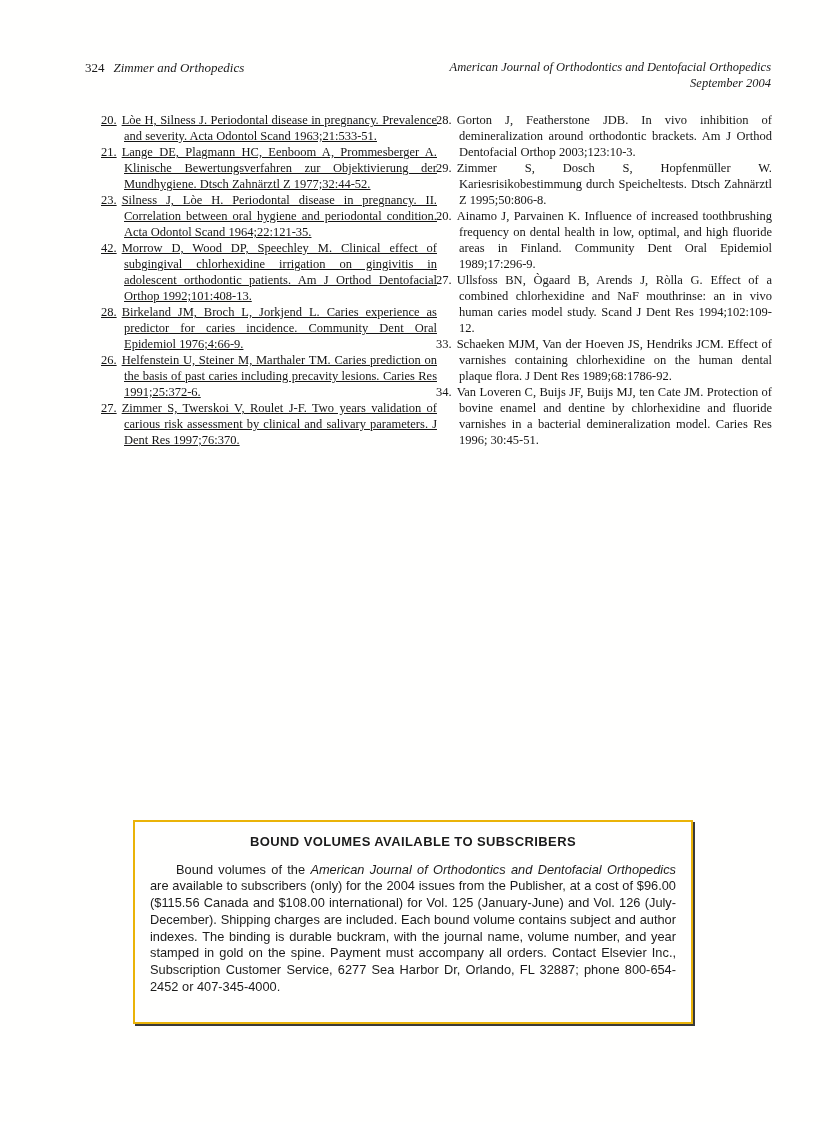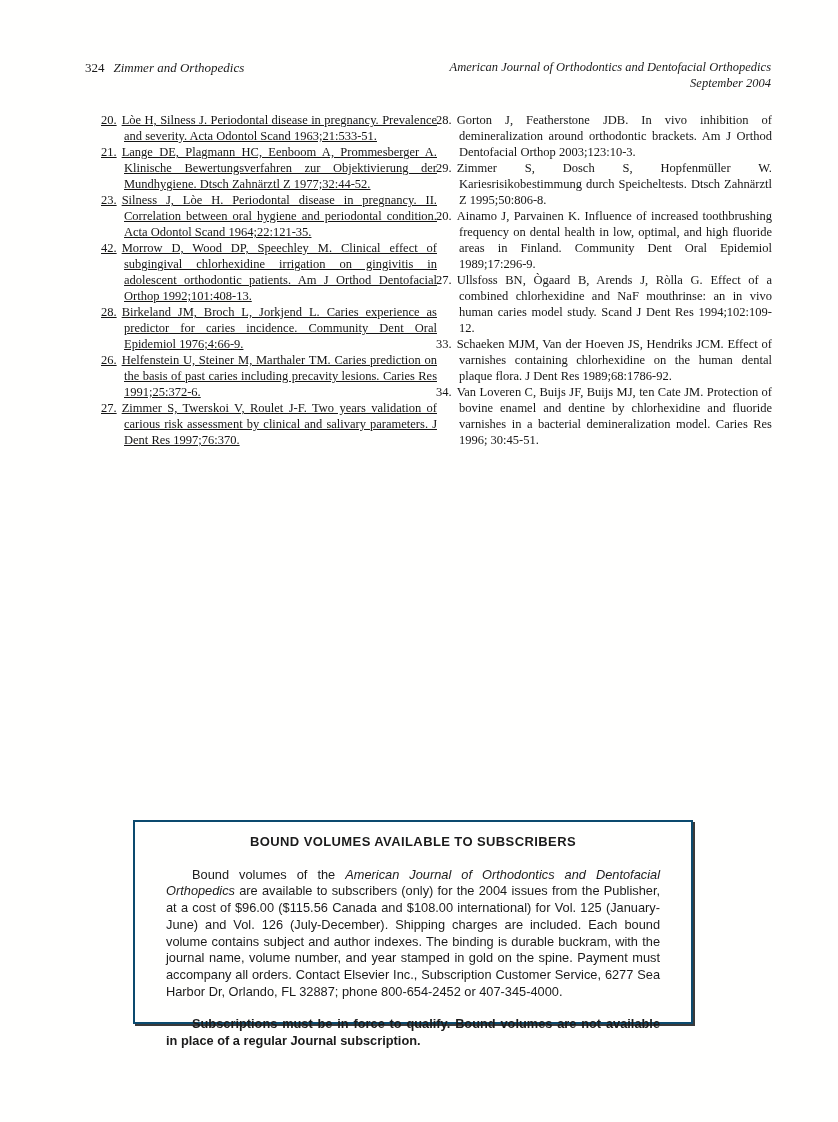--- a/index.html
+++ b/index.html
@@ -49,37 +49,37 @@
   .ref .num { margin-right: 5px; }
 
   
   .notice {
     position: absolute;
     left: 133px;
     top: 820px;
     width: 560px;
     height: 204px;
     box-sizing: border-box;
-    border: 2px solid #0c4a6e;
+    border: 2px solid #eab308;
     box-shadow: 2px 2px 0 #3a3a3a;
     padding: 9px 15px 8px 15px;
     background: #fffffe;
     font-family: "Liberation Sans", sans-serif;
     font-size: 12.8px;
     line-height: 16.7px;
     color: #1b1b1b;
   }
   .notice-title {
     text-align: center;
     font-weight: bold;
     font-size: 13px;
     letter-spacing: 0.4px;
     margin: 3px 0 11px 0;
   }
-  .notice p { margin: 16px; text-align: justify; text-indent: 26px; }
+  .notice p { margin: 0; text-align: justify; text-indent: 26px; }
   .notice p.no-indent { text-indent: 26px; }
   .journal-italic { font-style: italic; }
   .para-bold { font-weight: bold; }
 </style>
 </head>
 <body>
 
 <div class="page">
 
   <div class="hdr">
@@ -107,16 +107,15 @@
     <p class="ref"><span class="num">29.</span><span>Zimmer S, Dosch S, Hopfenmüller W. Kariesrisikobestimmung durch Speicheltests. Dtsch Zahnärztl Z 1995;50:806-8.</span></p>
     <p class="ref"><span class="num">20.</span><span>Ainamo J, Parvainen K. Influence of increased toothbrushing frequency on dental health in low, optimal, and high fluoride areas in Finland. Community Dent Oral Epidemiol 1989;17:296-9.</span></p>
     <p class="ref"><span class="num">27.</span><span>Ullsfoss BN, Ògaard B, Arends J, Ròlla G. Effect of a combined chlorhexidine and NaF mouthrinse: an in vivo human caries model study. Scand J Dent Res 1994;102:109-12.</span></p>
     <p class="ref"><span class="num">33.</span><span>Schaeken MJM, Van der Hoeven JS, Hendriks JCM. Effect of varnishes containing chlorhexidine on the human dental plaque flora. J Dent Res 1989;68:1786-92.</span></p>
     <p class="ref"><span class="num">34.</span><span>Van Loveren C, Buijs JF, Buijs MJ, ten Cate JM. Protection of bovine enamel and dentine by chlorhexidine and fluoride varnishes in a bacterial demineralization model. Caries Res 1996; 30:45-51.</span></p>
   </div>
 
   <div class="notice">
     <div class="notice-title">BOUND VOLUMES AVAILABLE TO SUBSCRIBERS</div>
     <p class="no-indent"><span>Bound volumes of the </span><span class="journal-italic">American Journal of Orthodontics and Dentofacial Orthopedics</span><span> are available to subscribers (only) for the 2004 issues from the Publisher, at a cost of $96.00 ($115.56 Canada and $108.00 international) for Vol. 125 (January-June) and Vol. 126 (July-December). Shipping charges are included. Each bound volume contains subject and author indexes. The binding is durable buckram, with the journal name, volume number, and year stamped in gold on the spine. Payment must accompany all orders. Contact Elsevier Inc., Subscription Customer Service, 6277 Sea Harbor Dr, Orlando, FL 32887; phone 800-654-2452 or 407-345-4000.</span></p>
-    <p class="para-bold">Subscriptions must be in force to qualify. Bound volumes are not available in place of a regular Journal subscription.</p>
   </div>
 
 </div>
 
 </body></html>

